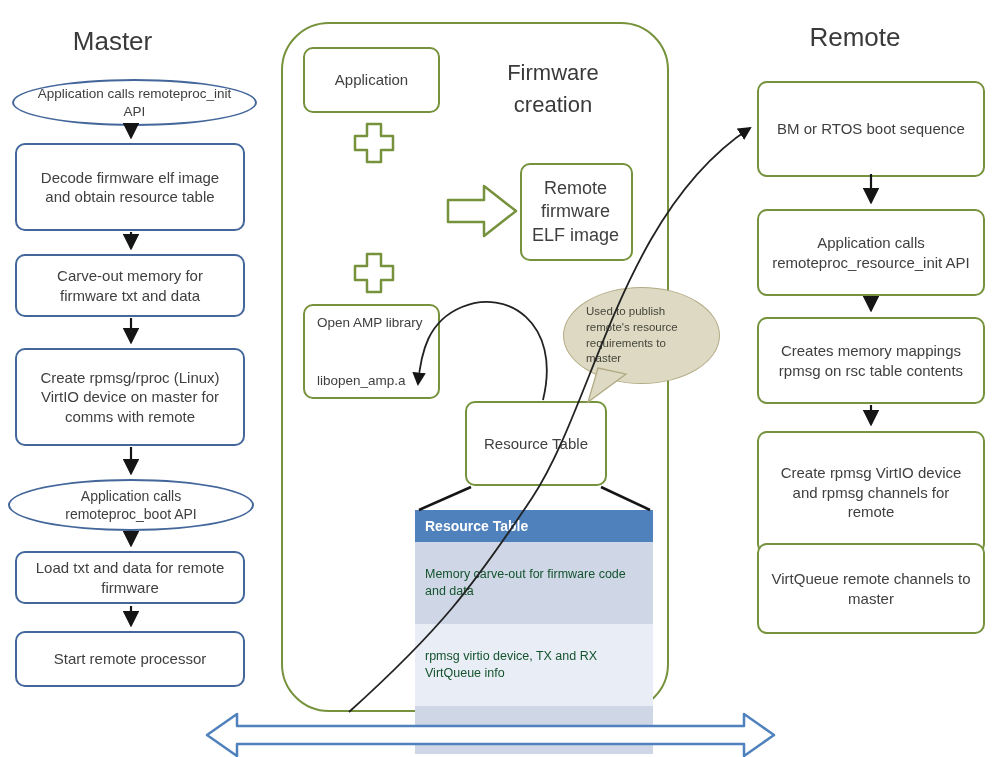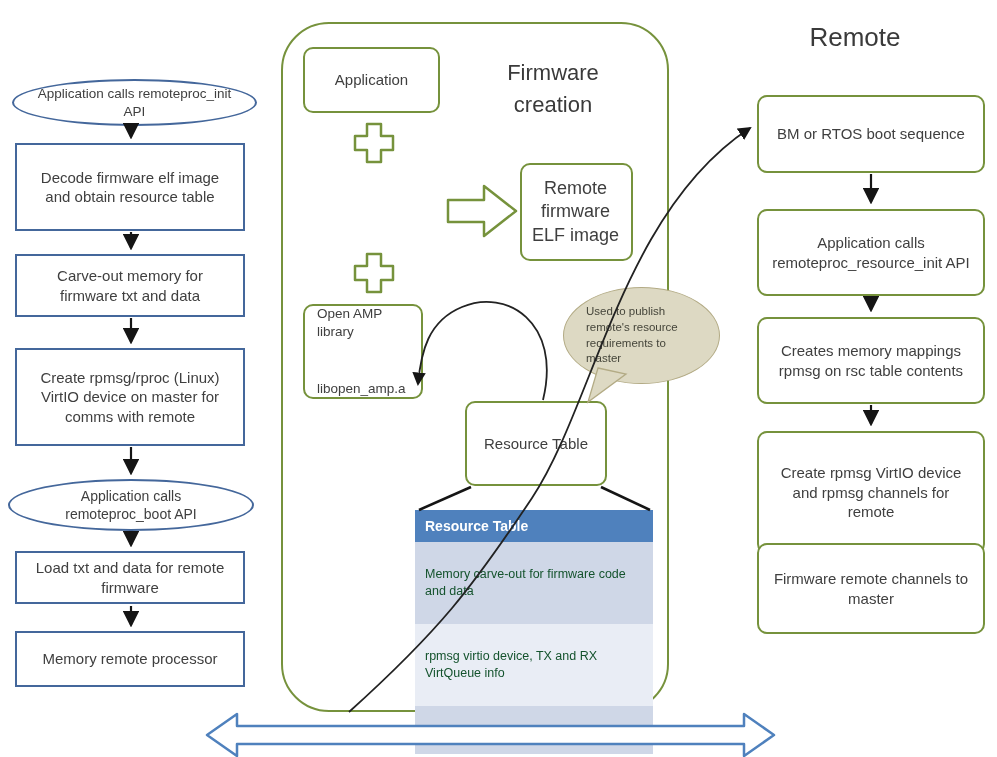--- a/index.html
+++ b/index.html
@@ -2,21 +2,21 @@
 <html style="--master-border: #44679B; --green-border: #76923C; --table-header: #4F81BD; --row-light: #CFD7E7; --row-lighter: #E9EDF5; --callout-bg: #DDD9C3; --arrow-blue: #4F81BD;"><head>
 <meta charset="utf-8">
 <style>
   * { margin:0; padding:0; box-sizing:border-box; }
   html,body { background:#ffffff; font-family:"Liberation Sans", sans-serif; }
   .canvas { position:relative; width:997px; height:757px; background:#fff; overflow:hidden; }
 
   .box { position:absolute; display:flex; align-items:center; justify-content:center;
          text-align:center; background:#fff; color:#3f3f3f; line-height:1.3;
          padding:4px 10px; font-size:15px; }
-  .blue  { border:2.5px solid var(--master-border,#44679B); border-radius:0; }
+  .blue  { border:2.5px solid var(--master-border,#44679B); border-radius:10px; }
   .green { border:2.5px solid var(--green-border,#76923C); border-radius:10px; }
   .stadium { border-radius:50%; padding:0 20px; }
 
   .col-title { position:absolute; font-size:26px; color:#3a3a3a; text-align:center; }
 
   .fw-container { position:absolute; left:281px; top:22px; width:388px; height:690px;
                   border:2.5px solid var(--green-border,#76923C); border-radius:48px; background:transparent; }
   .fw-title { position:absolute; left:468px; top:57px; width:170px; text-align:center;
               font-size:22px; color:#3a3a3a; line-height:1.45; }
 
@@ -40,87 +40,88 @@
              z-index:4; pointer-events:none; }
 
   .bottom-label { position:absolute; left:377px; top:725px; width:220px; text-align:center;
                   font-size:14.5px; color:#111; z-index:6; }
 </style>
 </head>
 <body>
 
 <div class="canvas">
 
+  <div class="col-title" style="left:40px;top:26px;width:145px;">Master</div>
 
   <div class="box blue stadium" style="left:12px;top:79px;width:245px;height:47px;font-size:13.5px;">
     <span>Application calls remoteproc_init API</span>
   </div>
   <div class="box blue" style="left:15px;top:143px;width:230px;height:88px;">
     <span>Decode firmware elf image and obtain resource table</span>
   </div>
   <div class="box blue" style="left:15px;top:254px;width:230px;height:63px;">
     <span>Carve-out memory for firmware txt and data</span>
   </div>
   <div class="box blue" style="left:15px;top:348px;width:230px;height:98px;">
     <span>Create rpmsg/rproc (Linux) VirtIO device on master for comms with remote</span>
   </div>
   <div class="box blue stadium" style="left:8px;top:479px;width:246px;height:52px;font-size:14px;">
     <span>Application calls remoteproc_boot API</span>
   </div>
   <div class="box blue" style="left:15px;top:551px;width:230px;height:53px;">
     <span>Load txt and data for remote firmware</span>
   </div>
   <div class="box blue" style="left:15px;top:631px;width:230px;height:56px;">
-    <span>Memory remote processor</span>
+    <span>Start remote processor</span>
   </div>
 
   <div class="fw-container"></div>
   <div class="fw-title">Firmware creation</div>
 
   <div class="box green" style="left:303px;top:47px;width:137px;height:66px;">
     <span>Application</span>
   </div>
   <div class="box green" style="left:520px;top:163px;width:113px;height:98px;font-size:18px;padding-left:8px;">
     <span>Remote firmware ELF image</span>
   </div>
-  <div class="box green openamp" style="left:303px;top:304px;width:120px;height:95px;gap:40px;">
+  <div class="box green openamp" style="left:303px;top:304px;width:137px;height:95px;gap:40px;">
     <span>Open AMP library</span>
     <span>libopen_amp.a</span>
   </div>
   <div class="box green" style="left:465px;top:401px;width:142px;height:85px;">
     <span>Resource Table</span>
   </div>
 
   <div class="callout">
     <span>Used to publish remote's resource requirements to master</span>
   </div>
 
   <div class="rtable">
     <div class="hdr">Resource Table</div>
     <div class="row r1">Memory carve-out for firmware code and data</div>
     <div class="row r2">rpmsg virtio device, TX and RX VirtQueue info</div>
     <div class="row r3"></div>
   </div>
 
   <div class="col-title" style="left:795px;top:22px;width:120px;">Remote</div>
 
-  <div class="box green" style="left:757px;top:95px;width:228px;height:78px;">
+  <div class="box green" style="left:757px;top:81px;width:228px;height:96px;">
     <span>BM or RTOS boot sequence</span>
   </div>
   <div class="box green" style="left:757px;top:209px;width:228px;height:87px;">
     <span>Application calls remoteproc_resource_init API</span>
   </div>
   <div class="box green" style="left:757px;top:317px;width:228px;height:87px;">
     <span>Creates memory mappings rpmsg on rsc table contents</span>
   </div>
   <div class="box green" style="left:757px;top:431px;width:228px;height:123px;">
     <span>Create rpmsg VirtIO device and rpmsg channels for remote</span>
   </div>
   <div class="box green" style="left:757px;top:543px;width:228px;height:91px;">
-    <span>Firmware remote channels to master</span>
+    <span>VirtQueue remote channels to master</span>
   </div>
 
   <svg class="overlay" viewBox="0 0 997 757">
     <defs>
       <marker id="ah" viewBox="0 0 10 10" refX="8.5" refY="5" markerWidth="7.5" markerHeight="7.5" orient="auto">
         <path d="M0,0 L10,5 L0,10 z" fill="#151515"></path>
       </marker>
     </defs>
 
     <polygon points="207,735 237,714 237,726 744,726 744,714 774,735 744,756 744,744 237,744 237,756" fill="#ffffff" style="stroke:var(--arrow-blue,#4F81BD);" stroke-width="2.5" stroke-linejoin="round"></polygon>

